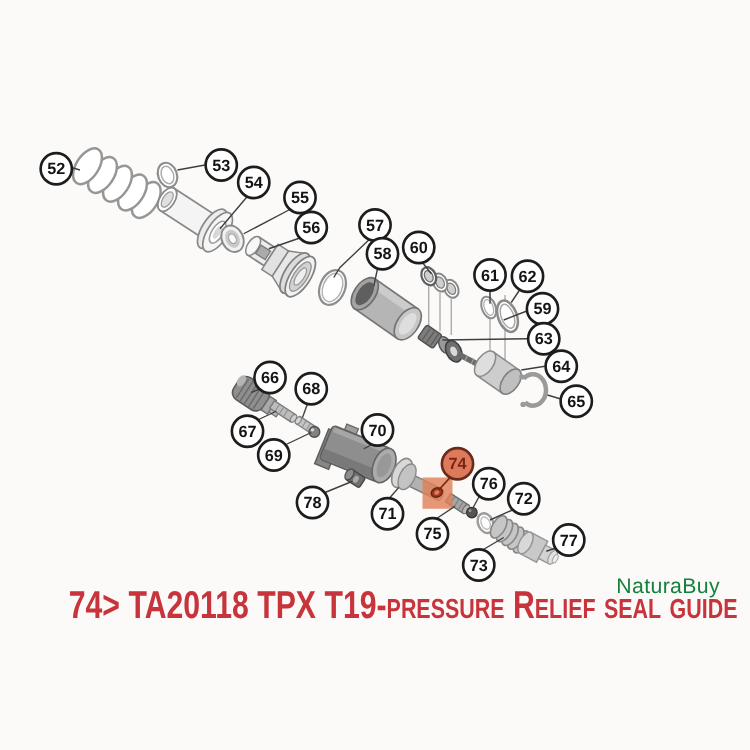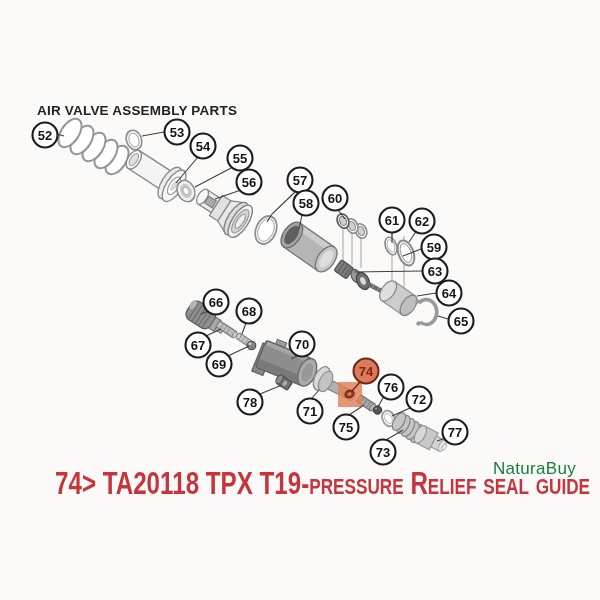--- a/index.html
+++ b/index.html
@@ -394,17 +394,16 @@
           <circle cx="383" cy="452" r="12.5" fill="#ffffff" stroke="#1d1d1d" stroke-width="2.1"></circle>
           <text x="383" y="456.5" text-anchor="middle" class="callout-num" fill="#141414">73</text>
         </g>
         <g>
           <circle cx="455" cy="432" r="12.5" fill="#ffffff" stroke="#1d1d1d" stroke-width="2.1"></circle>
           <text x="455" y="436.5" text-anchor="middle" class="callout-num" fill="#141414">77</text>
         </g>
       </g>
 </svg>
 
-<div class="title-air">AIR VALVE ASSEMBLY PARTS</div>
 <div class="watermark" style="color: #15803d;">NaturaBuy</div>
 <div class="caption" style="color: rgb(199, 52, 60);">74&gt; TA20118 TPX T19-pressure Relief seal guide</div>
 
 </div>
 
 </body></html>

